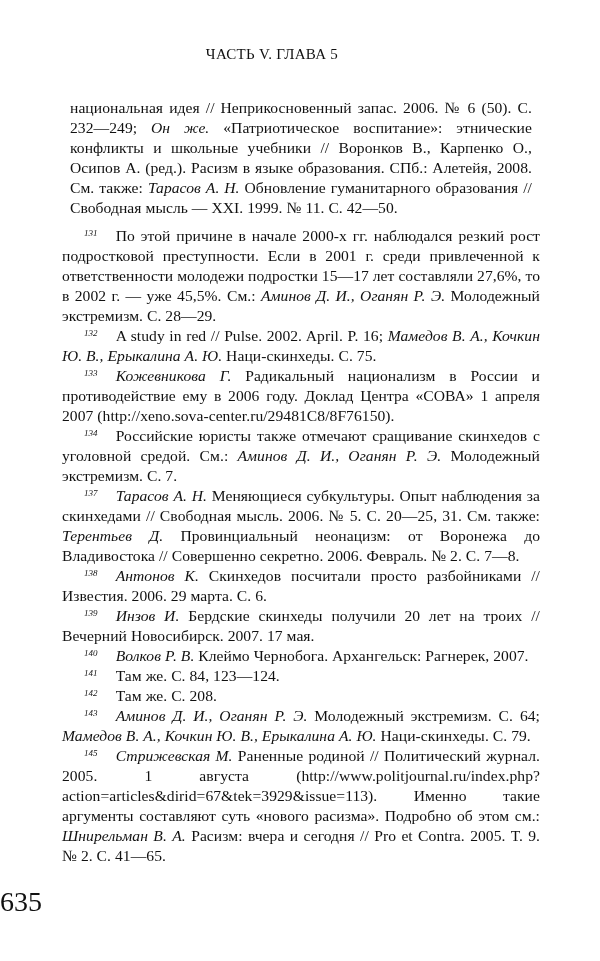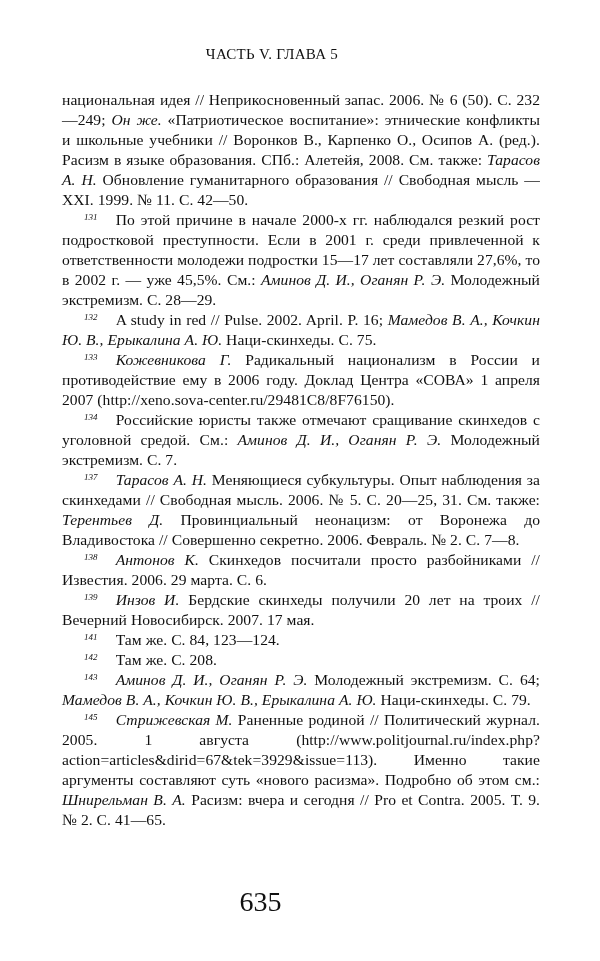--- a/index.html
+++ b/index.html
@@ -31,21 +31,21 @@
     top: 90px;
     left: 62px;
     width: 478px;
     font-family: "Liberation Serif", "DejaVu Serif", serif;
     font-size: 15.6px;
     line-height: 20px;
     text-align: justify;
     letter-spacing: 0.05px;
   }
   .para {
-    margin: 0;
+    margin: 8px;
     text-indent: 0;
   }
   .note {
     margin: 0;
     text-indent: 22px;
   }
   .note sup {
     font-size: 9px;
     vertical-align: 5px;
     line-height: 0;
@@ -53,41 +53,41 @@
     font-style: italic;
   }
   .it {
     font-style: italic;
   }
   .page-number {
     position: absolute;
     top: 886px;
     left: 0;
     width: 521px;
-    text-align: center;
     font-family: "Liberation Serif", "DejaVu Serif", serif;
     font-size: 28px;
     color: #111;
   }
 </style>
 </head>
 <body>
 
 <div class="running-head">ЧАСТЬ V. ГЛАВА 5</div>
 
 <div class="text-block">
   <p class="para" id="continuation"><span>национальная идея // Неприкосновенный запас. 2006. № 6 (50). С. 232—249; </span><span class="it">Он же.</span><span> «Патриотическое воспитание»: этнические конфликты и школьные учебники // Воронков В., Карпенко О., Осипов А. (ред.). Расизм в языке образования. СПб.: Алетейя, 2008. См. также: </span><span class="it">Тарасов А. Н.</span><span> Обновление гуманитарного образования // Свободная мысль — XXI. 1999. № 11. С. 42—50.</span></p>
   <div id="footnotes">
       <p class="note"><sup>131</sup><span>По этой причине в начале 2000-х гг. наблюдался резкий рост подростковой преступности. Если в 2001 г. среди привлеченной к ответственности молодежи подростки 15—17 лет составляли 27,6%, то в 2002 г. — уже 45,5%. См.: </span><span class="it">Аминов Д. И., Оганян Р. Э.</span><span> Молодежный экстремизм. С. 28—29.</span></p>
       <p class="note"><sup>132</sup><span>A study in red // Pulse. 2002. April. P. 16; </span><span class="it">Мамедов В. А., Кочкин Ю. В., Ерыкалина А. Ю.</span><span> Наци-скинхеды. С. 75.</span></p>
       <p class="note"><sup>133</sup><span class="it">Кожевникова Г.</span><span> Радикальный национализм в России и противодействие ему в 2006 году. Доклад Центра «СОВА» 1 апреля 2007 (http://xeno.sova-center.ru/29481C8/8F76150).</span></p>
       <p class="note"><sup>134</sup><span>Российские юристы также отмечают сращивание скинхедов с уголовной средой. См.: </span><span class="it">Аминов Д. И., Оганян Р. Э.</span><span> Молодежный экстремизм. С. 7.</span></p>
       <p class="note"><sup>137</sup><span class="it">Тарасов А. Н.</span><span> Меняющиеся субкультуры. Опыт наблюдения за скинхедами // Свободная мысль. 2006. № 5. С. 20—25, 31. См. также: </span><span class="it">Терентьев Д.</span><span> Провинциальный неонацизм: от Воронежа до Владивостока // Совершенно секретно. 2006. Февраль. № 2. С. 7—8.</span></p>
       <p class="note"><sup>138</sup><span class="it">Антонов К.</span><span> Скинхедов посчитали просто разбойниками // Известия. 2006. 29 марта. С. 6.</span></p>
       <p class="note"><sup>139</sup><span class="it">Инзов И.</span><span> Бердские скинхеды получили 20 лет на троих // Вечерний Новосибирск. 2007. 17 мая.</span></p>
+      <p class="note"><sup>140</sup><span class="it">Волков Р. В.</span><span> Клеймо Чернобога. Архангельск: Рагнерек, 2007.</span></p>
       <p class="note"><sup>141</sup><span>Там же. С. 84, 123—124.</span></p>
       <p class="note"><sup>142</sup><span>Там же. С. 208.</span></p>
       <p class="note"><sup>143</sup><span class="it">Аминов Д. И., Оганян Р. Э.</span><span> Молодежный экстремизм. С. 64; </span><span class="it">Мамедов В. А., Кочкин Ю. В., Ерыкалина А. Ю.</span><span> Наци-скинхеды. С. 79.</span></p>
       <p class="note"><sup>145</sup><span class="it">Стрижевская М.</span><span> Раненные родиной // Политический журнал. 2005. 1 августа (http://www.politjournal.ru/index.php?action=articles&amp;dirid=67&amp;tek=3929&amp;issue=113). Именно такие аргументы составляют суть «нового расизма». Подробно об этом см.: </span><span class="it">Шнирельман В. А.</span><span> Расизм: вчера и сегодня // Pro et Contra. 2005. Т. 9. № 2. С. 41—65.</span></p>
     </div>
 </div>
 
 <div class="page-number">635</div>
 
 </body></html>

